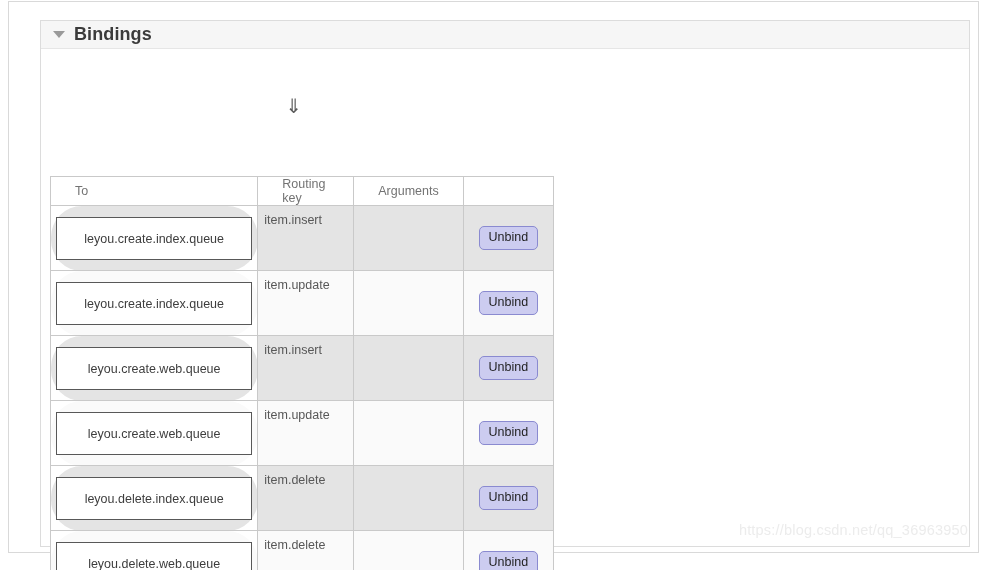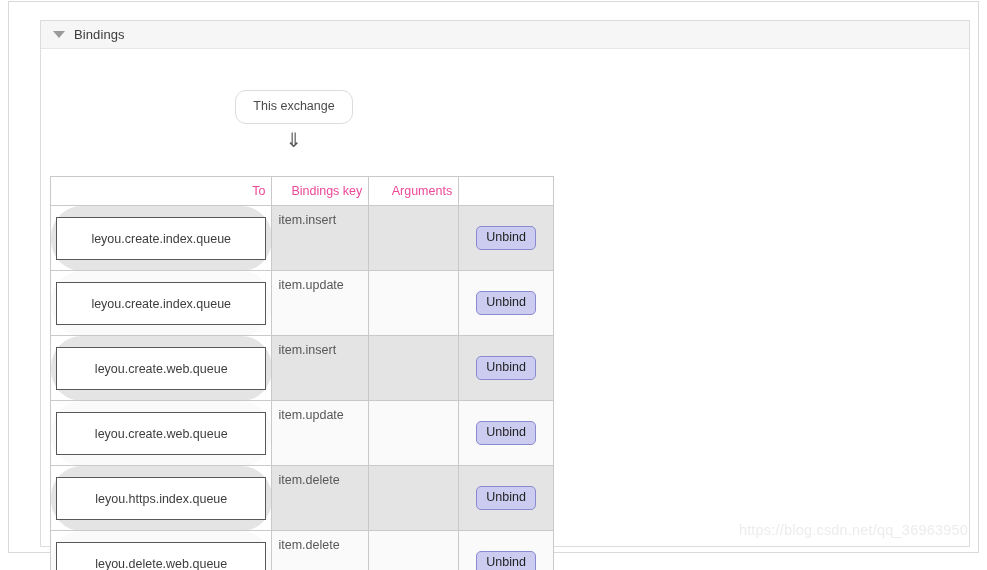--- a/index.html
+++ b/index.html
@@ -54,22 +54,22 @@
     width: 0;
     height: 0;
     border-left: 6px solid transparent;
     border-right: 6px solid transparent;
     border-top: 7px solid #9a9a9a;
     margin-right: 9px;
     cursor: pointer;
   }
 
   .panel-title {
-    font-size: 13px;
-    font-weight: normal;
+    font-size: 18px;
+    font-weight: bold;
     color: #3b3b3b;
     letter-spacing: 0.1px;
   }
 
   .panel-body {
     position: relative;
     padding: 0;
   }
 
   
@@ -108,27 +108,27 @@
     top: 127px;
     width: 504px;
     border-collapse: collapse;
     border: 1px solid #c9c9c9;
     background: #ffffff;
     font-size: 12.5px;
   }
 
   .bindings-table th {
     font-weight: normal;
-    color: #ec4899;
+    color: #737373;
     font-size: 12.5px;
     background: #ffffff;
     border: 1px solid #c9c9c9;
     height: 28px;
-    padding: 0 6px;
-    text-align: right;
+    padding: 0 24px;
+    text-align: left;
     vertical-align: middle;
   }
 
   .col-to       { width: 222px; }
   .col-routing  { width: 97px; }
   .col-args     { width: 90px; }
   .col-action   { width: 95px; }
 
   .bindings-table td {
     border: 1px solid #c9c9c9;
@@ -207,35 +207,34 @@
   <div class="panel">
 
     <div class="panel-header">
       <div class="toggle-triangle"></div>
       <div class="panel-title">Bindings</div>
     </div>
 
     <div class="panel-body">
 
       <div class="exchange-pill-wrap">
-        <div class="exchange-pill">This exchange</div>
         <div class="down-arrow">⇓</div>
       </div>
 
       <table class="bindings-table">
         <colgroup>
           <col class="col-to">
           <col class="col-routing">
           <col class="col-args">
           <col class="col-action">
         </colgroup>
         <thead>
           <tr>
             <th>To</th>
-            <th>Bindings key</th>
+            <th>Routing key</th>
             <th>Arguments</th>
             <th></th>
           </tr>
         </thead>
         <tbody>
 
           <tr class="shade-odd">
             <td class="cell-to">
               <div class="queue-box">leyou.create.index.queue</div>
             </td>
@@ -274,21 +273,21 @@
             </td>
             <td class="cell-routing">item.update</td>
             <td class="cell-args"></td>
             <td class="cell-action">
               <span class="unbind-btn">Unbind</span>
             </td>
           </tr>
 
           <tr class="shade-odd">
             <td class="cell-to">
-              <div class="queue-box">leyou.https.index.queue</div>
+              <div class="queue-box">leyou.delete.index.queue</div>
             </td>
             <td class="cell-routing">item.delete</td>
             <td class="cell-args"></td>
             <td class="cell-action">
               <span class="unbind-btn">Unbind</span>
             </td>
           </tr>
 
           <tr class="shade-even">
             <td class="cell-to">

